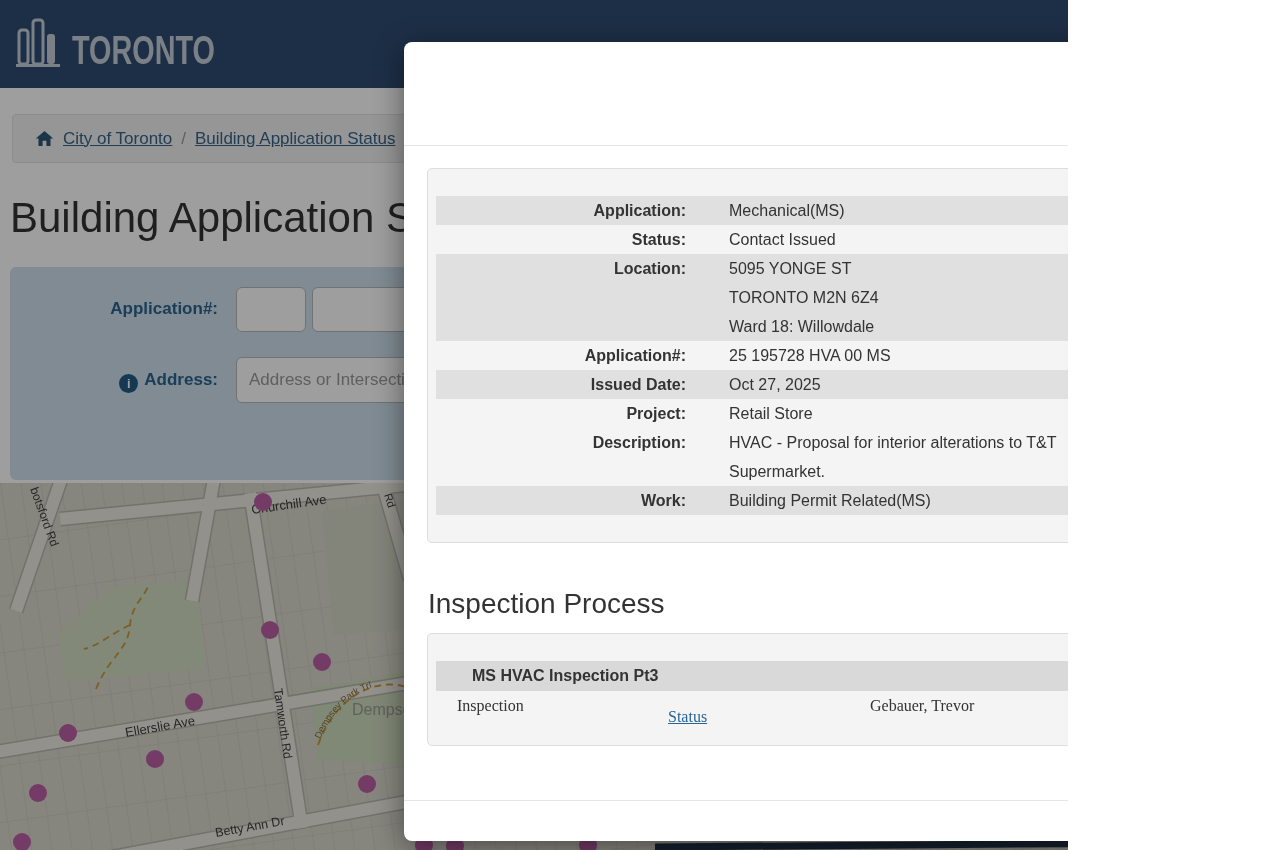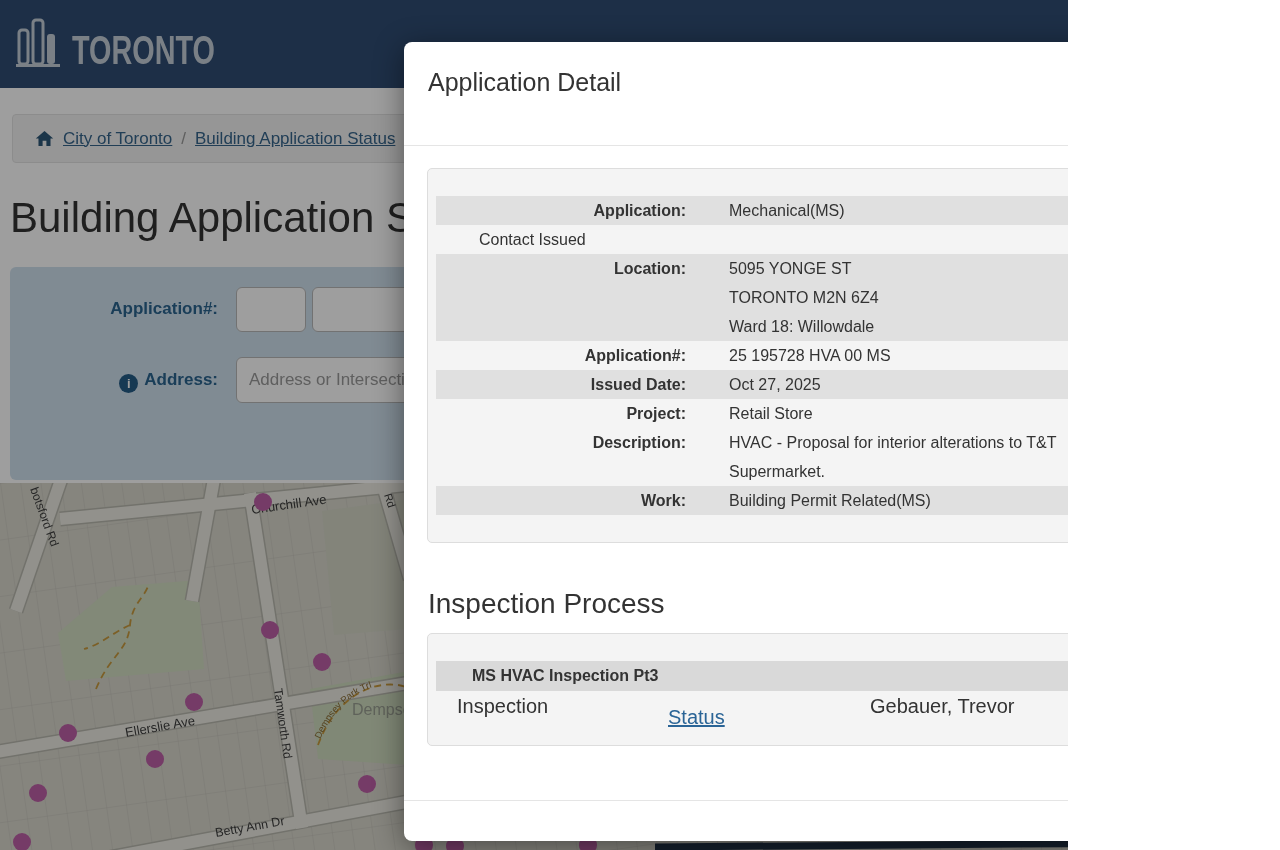--- a/index.html
+++ b/index.html
@@ -45,21 +45,21 @@
     border:1px solid #ddd;border-radius:5px;box-sizing:border-box;padding:27px 8px 0 8px;}
   .detail-row{display:flex;font-size:16px;line-height:29px;color:#333;}
   .detail-row.stripe{background:#e0e0e0;}
   .dl{width:250px;text-align:right;font-weight:700;flex:0 0 auto;}
   .dv{padding-left:43px;max-width:420px;}
 
   .insp-heading{position:absolute;left:24px;top:546px;font-size:28px;color:#333;}
   .insp-box{position:absolute;left:23px;top:591px;width:829px;height:113px;background:#f4f4f4;
     border:1px solid #ddd;border-radius:5px;box-sizing:border-box;padding:27px 8px 0 8px;}
   .insp-group{background:#d9d9d9;height:30px;line-height:30px;font-weight:700;font-size:16px;color:#333;padding-left:36px;}
-  .insp-row{position:relative;height:30px;line-height:30px;font-size:20px;color:#333;}
+  .insp-row{position:relative;height:30px;line-height:30px;font-size:16px;color:#333;font-family:Liberation Serif, serif;}
   .insp-row span{position:absolute;top:0;}
   .link{color:#2a6496;text-decoration:underline;cursor:pointer;}
 
   .modal-footer{position:absolute;left:0;top:758px;width:100%;height:41px;border-top:1px solid #e5e5e5;
     border-radius:0 0 8px 8px;box-sizing:border-box;}
 
   svg text{font-family:"Liberation Sans","DejaVu Sans",sans-serif;}
 </style>
 </head>
 <body>
@@ -173,35 +173,35 @@
           <circle cx="455" cy="363" r="9"></circle>
           <circle cx="588" cy="362" r="9"></circle>
         </g>
       </svg>
     </div>
   </div>
 
   <div class="backdrop"></div>
 
   <div class="modal">
-    <div class="modal-title">Application Detail</div>
     <div class="modal-close">×</div>
     <svg class="modal-print" viewBox="0 0 24 24">
       <path d="M6 2h12v5H6z" fill="#1f4e79"></path>
       <path d="M4 8h16a2 2 0 0 1 2 2v7h-4v-3H6v3H2v-7a2 2 0 0 1 2-2z" fill="#1f4e79"></path>
       <path d="M7 15h10v7H7z" fill="#1f4e79" stroke="#fff" stroke-width="1.4"></path>
     </svg>
     <div class="modal-header-line"></div>
 
     <div class="detail-box">
       <div class="detail-row stripe">
         <div class="dl">Application:</div>
         <div class="dv">Mechanical(MS)</div>
       </div>
       <div class="detail-row">
+        <div class="dl">Status:</div>
         <div class="dv">Contact Issued</div>
       </div>
       <div class="detail-row stripe">
         <div class="dl">Location:</div>
         <div class="dv">
           <div>5095 YONGE ST</div>
           <div>TORONTO M2N 6Z4</div>
           <div>Ward 18: Willowdale</div>
         </div>
       </div>

